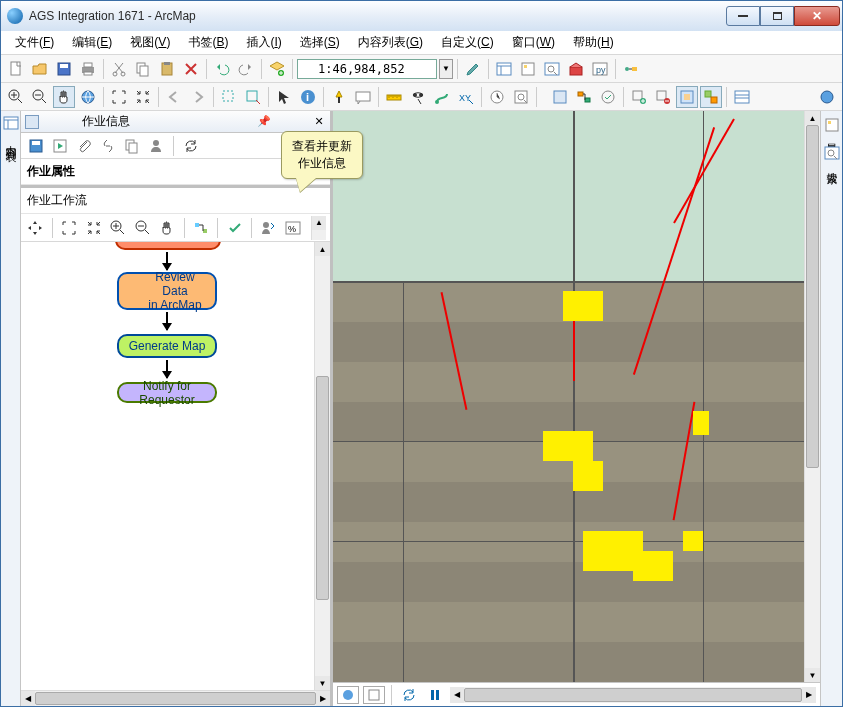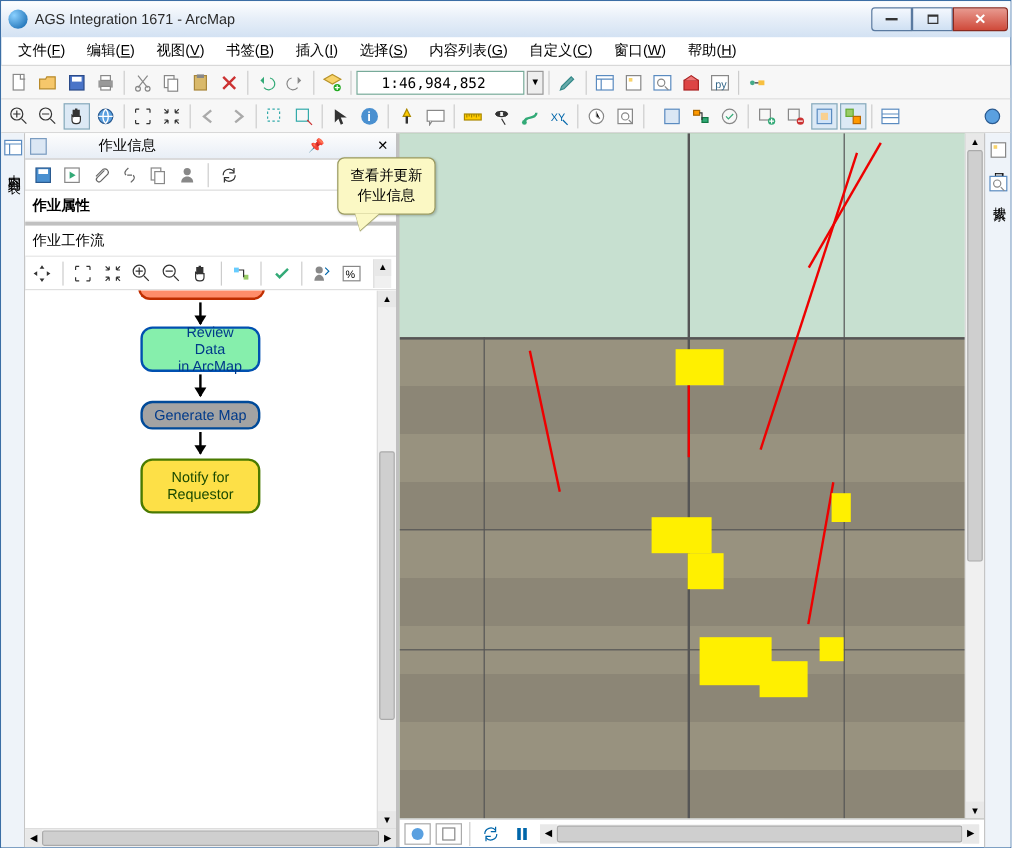--- a/index.html
+++ b/index.html
@@ -38,23 +38,23 @@
 .props-inner { position: absolute; inset: 0 16px 0 0; overflow: hidden; }
 .scroll-y { width: 16px; background: #f0f0f0; border-left: 1px solid #ddd; position: absolute; right: 0; top: 0; bottom: 0; }
 .scroll-y .thumb { position: absolute; left: 1px; right: 1px; top: 14px; height: 60%; background: #cfcfcf; border: 1px solid #aaa; border-radius: 2px; }
 .scroll-y .arr { position: absolute; left: 0; right: 0; height: 14px; background: #e8e8e8; display: flex; align-items: center; justify-content: center; font-size: 8px; }
 .scroll-y .arr.up { top: 0; } .scroll-y .arr.down { bottom: 0; }
 .wf-panel { flex: 1; display: flex; flex-direction: column; min-height: 0; }
 .wf-toolbar { height: 28px; display: flex; align-items: center; gap: 4px; padding: 0 4px; border-bottom: 1px solid #d8d8d8; }
 .wf-canvas { flex: 1; position: relative; background: #fff; overflow: hidden; }
 .wf-node { position: absolute; border: 2px solid #0050b0; border-radius: 10px; font-size: 12px; color: #003a8a; display: flex; align-items: center; justify-content: center; text-align: center; padding: 4px 8px; }
 .wf-node.orange { background: #ff8d6a; border-color: #c02e00; top: -4px; left: 94px; width: 106px; height: 12px; border-radius: 0 0 10px 10px; border-top: none; }
-.wf-node.cyan { background: #86efac; left: 96px; top: 30px; width: 100px; height: 38px; padding-left: 24px; }
-.wf-node.blue { background: #a3a3a3; border-color: #004a99; left: 96px; top: 92px; width: 100px; height: 24px; }
-.wf-node.green { background: #fde047; border-color: #4a7a00; left: 96px; top: 140px; width: 100px; height: 46px; color: #1a4a00; }
+.wf-node.cyan { background: #fdba74; left: 96px; top: 30px; width: 100px; height: 38px; padding-left: 24px; }
+.wf-node.blue { background: #bef264; border-color: #004a99; left: 96px; top: 92px; width: 100px; height: 24px; }
+.wf-node.green { background: #c4b5fd; border-color: #4a7a00; left: 96px; top: 140px; width: 100px; height: 21px; color: #1a4a00; }
 .wf-arrow { position: absolute; left: 145px; width: 2px; background: #000; }
 .wf-arrow::after { content: ""; position: absolute; bottom: -1px; left: -4px; border-left: 5px solid transparent; border-right: 5px solid transparent; border-top: 8px solid #000; }
 .hscroll { height: 16px; background: #f0f0f0; border-top: 1px solid #ddd; position: relative; }
 .hscroll .arr { position: absolute; top: 0; bottom: 0; width: 14px; background: #e8e8e8; display: flex; align-items: center; justify-content: center; font-size: 8px; }
 .hscroll .arr.l { left: 0; } .hscroll .arr.r { right: 0; }
 .hscroll .thumb { position: absolute; top: 1px; bottom: 1px; background: #cfcfcf; border: 1px solid #aaa; border-radius: 2px; }
 .map-area { flex: 1; display: flex; flex-direction: column; min-width: 0; }
 .map-canvas { flex: 1; position: relative; background: #a8bfa4; overflow: hidden; }
 .map-top { position: absolute; top: 0; left: 0; right: 0; height: 170px; background: #c7e0d0; }
 .map-mid { position: absolute; top: 170px; left: 0; right: 0; bottom: 0; background: repeating-linear-gradient(0deg, #8c8676 0 40px, #98927f 40px 80px), repeating-linear-gradient(90deg, rgba(0,0,0,0.06) 0 40px, rgba(0,0,0,0) 40px 80px); }

